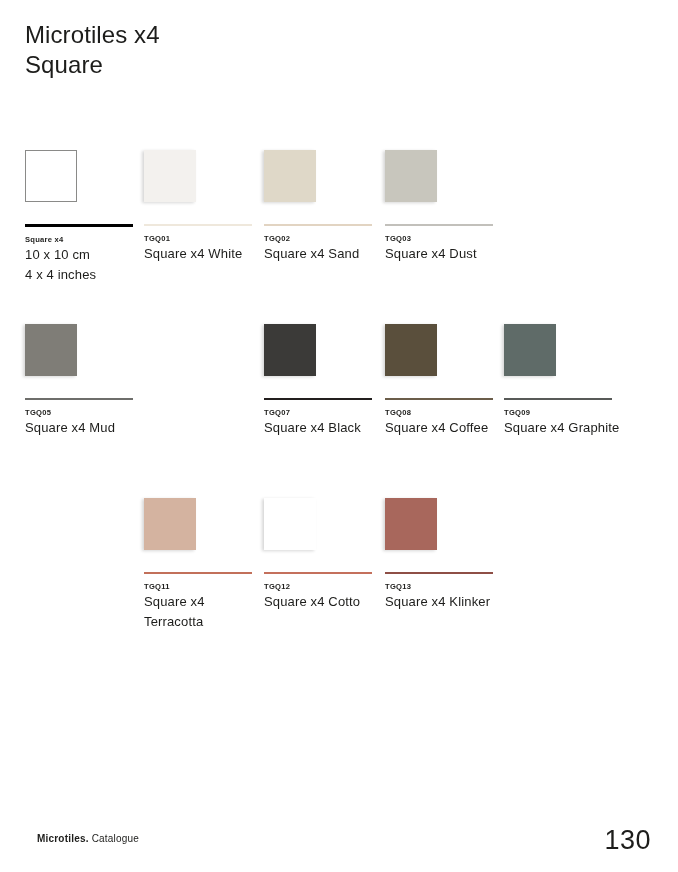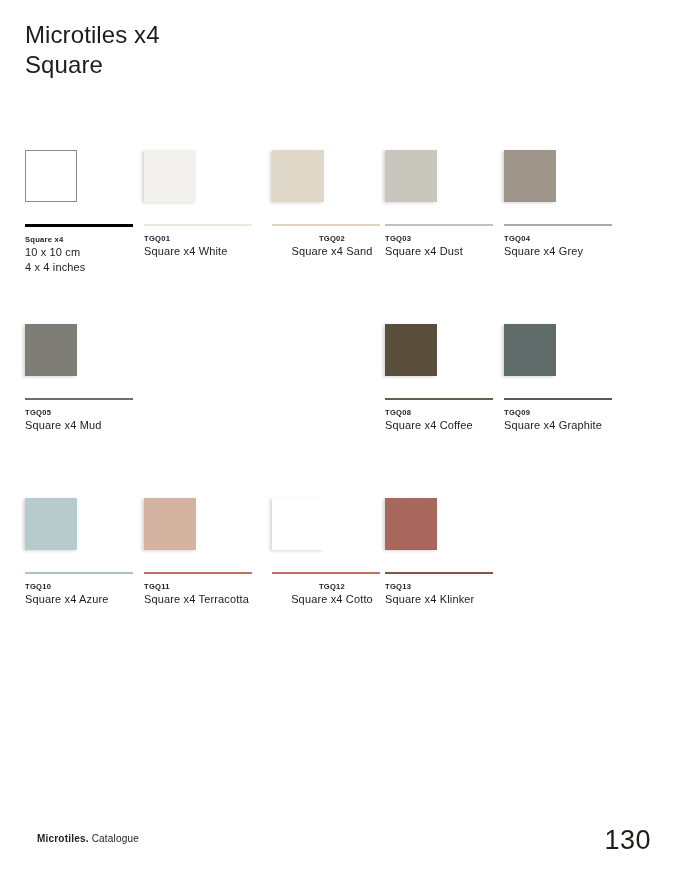--- a/index.html
+++ b/index.html
@@ -40,21 +40,21 @@
     position: relative;
     height: 174px;
   }
   .cell {
     position: absolute;
     top: 0;
     width: 120px;
   }
   .cell.c0 { left: 0px; }
   .cell.c1 { left: 119px; }
-  .cell.c2 { left: 247px; text-align: center; }
+  .cell.c2 { left: 239px; }
   .cell.c3 { left: 360px; }
   .cell.c4 { left: 479px; }
 
   
   .swatch-area {
     height: 72px;
     display: flex;
     align-items: flex-end;
   }
   .swatch {
@@ -83,24 +83,24 @@
 
   .code {
     margin-top: 7px;
     font-size: 7.6px;
     font-weight: 700;
     letter-spacing: 0.25px;
     line-height: 11px;
     color: #1d1d1b;
   }
   .desc {
-    font-size: 11px;
+    font-size: 13px;
     font-weight: 400;
     letter-spacing: 0.15px;
-    line-height: 15px;
+    line-height: 20px;
     color: #1d1d1b;
     white-space: pre-line;
   }
 
   
   .footer-left {
     position: absolute;
     left: 37px;
     bottom: 28px;
     font-size: 10px;
@@ -160,41 +160,41 @@
 
     <div class="cell c3">
       <div class="swatch-area">
         <div class="swatch" style="background: rgb(200, 198, 189);"></div>
       </div>
       <div class="rule" style="background: rgb(194, 192, 187);"></div>
       <div class="code">TGQ03</div>
       <div class="desc">Square x4 Dust</div>
     </div>
 
-    <div class="cell c4">
-      <div class="swatch-area">
-        <div class="swatch" style="background: rgb(157, 149, 138);"></div>
-      </div>
-      <div class="rule" style="background: rgb(178, 168, 164);"></div>
-      <div class="code">TGQ04</div>
-      <div class="desc">Square x4 Grey</div>
-    </div>
   </div>
 
   <div class="row">
     <div class="cell c0">
       <div class="swatch-area">
         <div class="swatch" style="background: rgb(127, 125, 119);"></div>
       </div>
       <div class="rule" style="background: rgb(110, 110, 107);"></div>
       <div class="code">TGQ05</div>
       <div class="desc">Square x4 Mud</div>
     </div>
 
 
+    <div class="cell c2">
+      <div class="swatch-area">
+        <div class="swatch" style="background: rgb(59, 58, 56);"></div>
+      </div>
+      <div class="rule" style="background: rgb(35, 31, 30);"></div>
+      <div class="code">TGQ07</div>
+      <div class="desc">Square x4 Black</div>
+    </div>
 
     <div class="cell c3">
       <div class="swatch-area">
         <div class="swatch" style="background: rgb(90, 79, 60);"></div>
       </div>
       <div class="rule" style="background: rgb(107, 93, 74);"></div>
       <div class="code">TGQ08</div>
       <div class="desc">Square x4 Coffee</div>
     </div>
 
@@ -202,28 +202,20 @@
       <div class="swatch-area">
         <div class="swatch" style="background: rgb(95, 107, 104);"></div>
       </div>
       <div class="rule" style="background: rgb(88, 90, 88);"></div>
       <div class="code">TGQ09</div>
       <div class="desc">Square x4 Graphite</div>
     </div>
   </div>
 
   <div class="row">
-    <div class="cell c0">
-      <div class="swatch-area">
-        <div class="swatch" style="background: rgb(183, 203, 205);"></div>
-      </div>
-      <div class="rule" style="background: rgb(174, 195, 198);"></div>
-      <div class="code">TGQ10</div>
-      <div class="desc">Square x4 Azure</div>
-    </div>
 
     <div class="cell c1">
       <div class="swatch-area">
         <div class="swatch" style="background: rgb(212, 179, 160);"></div>
       </div>
       <div class="rule" style="background: rgb(194, 112, 90);"></div>
       <div class="code">TGQ11</div>
       <div class="desc">Square x4 Terracotta</div>
     </div>
 

